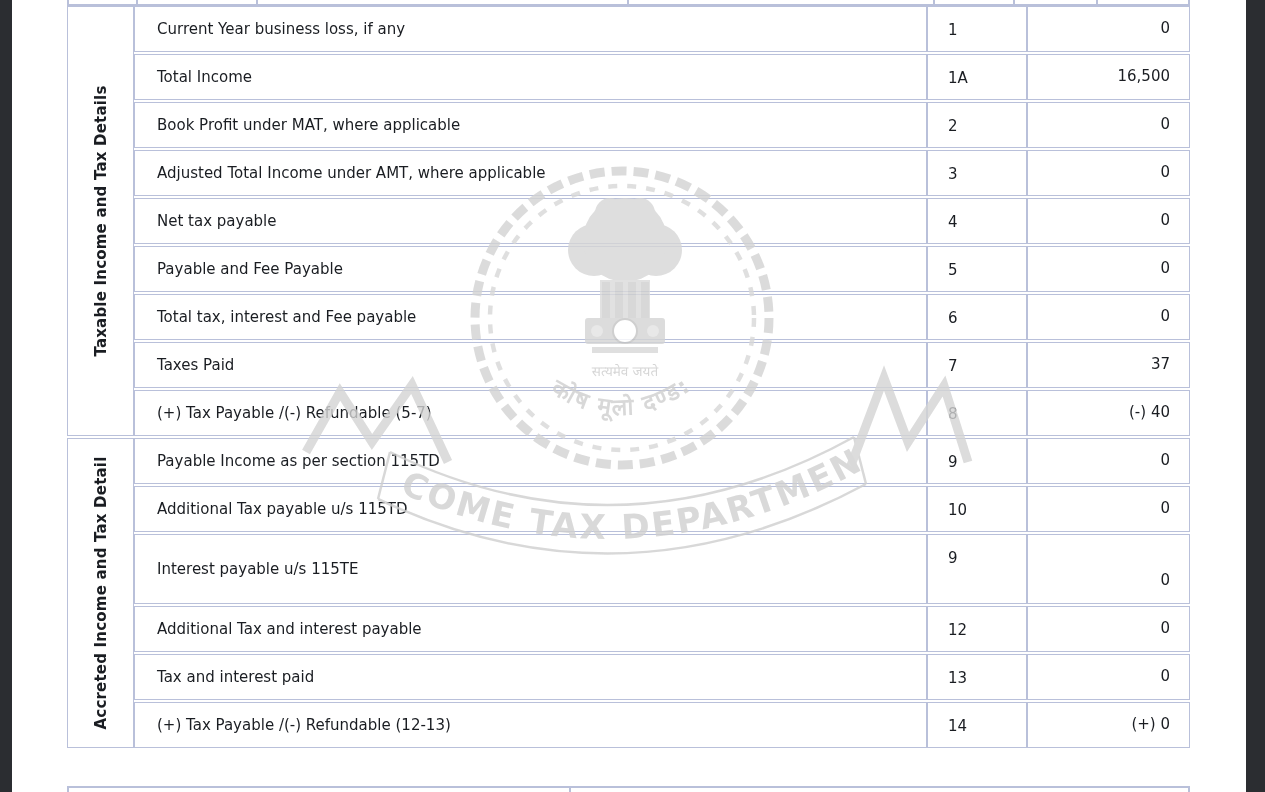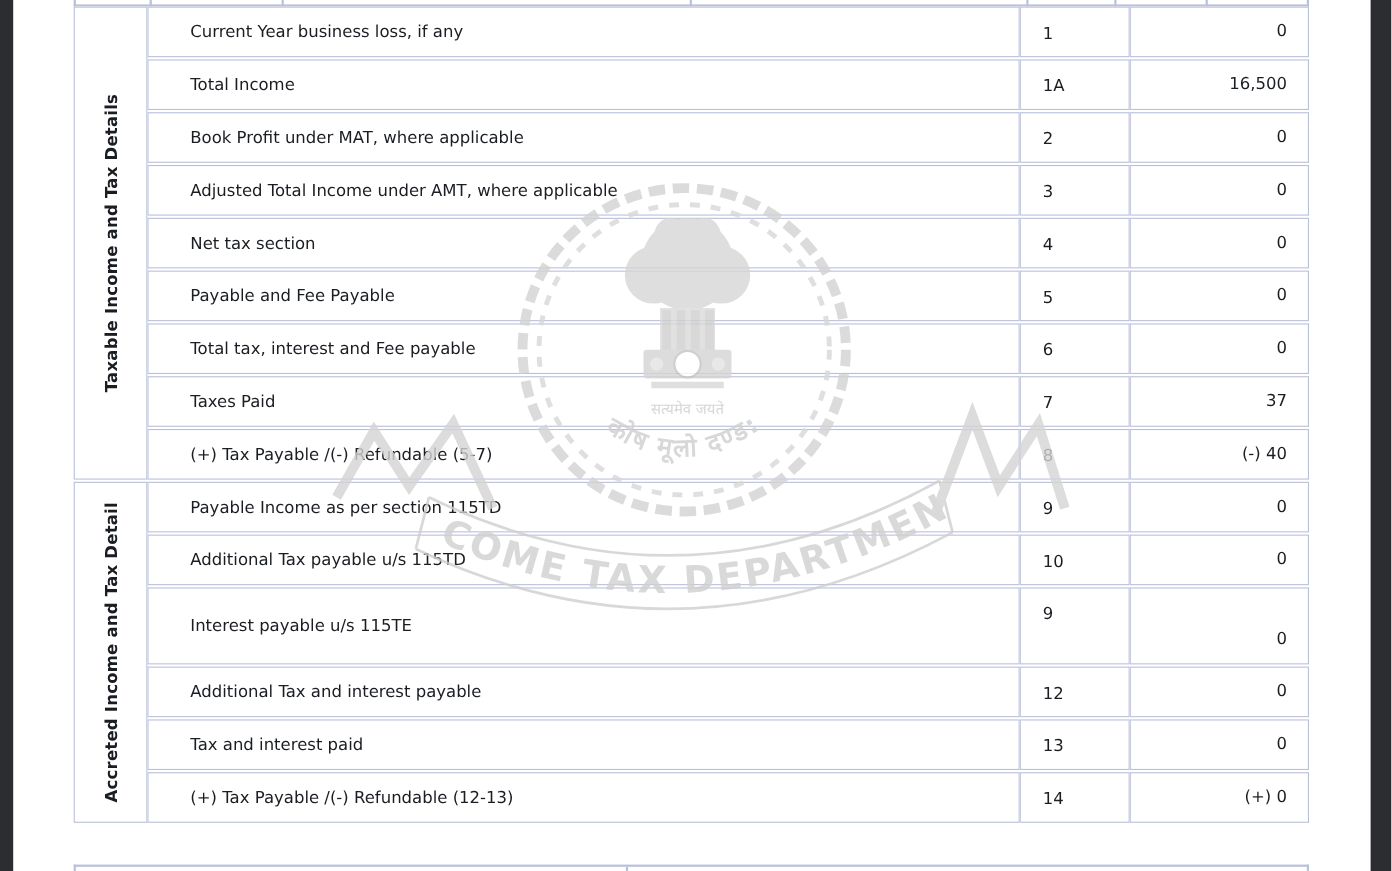--- a/index.html
+++ b/index.html
@@ -51,21 +51,21 @@
 
   td.vlabel { position: relative; vertical-align: middle; }
   td.vlabel .vtext {
     position: absolute; left: 50%; top: 50%;
     transform: translate(-50%, -50%) rotate(-90deg);
     white-space: nowrap;
     font-weight: bold;
     font-size: 15px;
     letter-spacing: 0.2px;
   }
-  td.label { vertical-align: middle; padding-left: 38px; padding-right: 10px; }
+  td.label { vertical-align: middle; padding-left: 22px; padding-right: 10px; }
   td.sno   { vertical-align: top;    padding-top: 12px;  padding-left: 20px; }
   td.val   { vertical-align: bottom; padding-bottom: 12px; padding-right: 19px; text-align: right; }
 
   svg.watermark {
     position: absolute; left: 270px; top: 155px;
     width: 740px; height: 450px;
     pointer-events: none;
   }
   svg.watermark text { font-family: "DejaVu Sans", "Liberation Sans", sans-serif; }
 </style>
@@ -113,21 +113,21 @@
     <td class="cell label"><span class="lbl">Book Profit under MAT, where applicable</span></td>
     <td class="cell sno"><span class="sno-t">2</span></td>
     <td class="cell val"><span class="val-t">0</span></td>
   </tr>
         <tr>
     <td class="cell label"><span class="lbl">Adjusted Total Income under AMT, where applicable</span></td>
     <td class="cell sno"><span class="sno-t">3</span></td>
     <td class="cell val"><span class="val-t">0</span></td>
   </tr>
         <tr>
-    <td class="cell label"><span class="lbl">Net tax section</span></td>
+    <td class="cell label"><span class="lbl">Net tax payable</span></td>
     <td class="cell sno"><span class="sno-t">4</span></td>
     <td class="cell val"><span class="val-t">0</span></td>
   </tr>
         <tr>
     <td class="cell label"><span class="lbl">Payable and Fee Payable</span></td>
     <td class="cell sno"><span class="sno-t">5</span></td>
     <td class="cell val"><span class="val-t">0</span></td>
   </tr>
         <tr>
     <td class="cell label"><span class="lbl">Total tax, interest and Fee payable</span></td>

